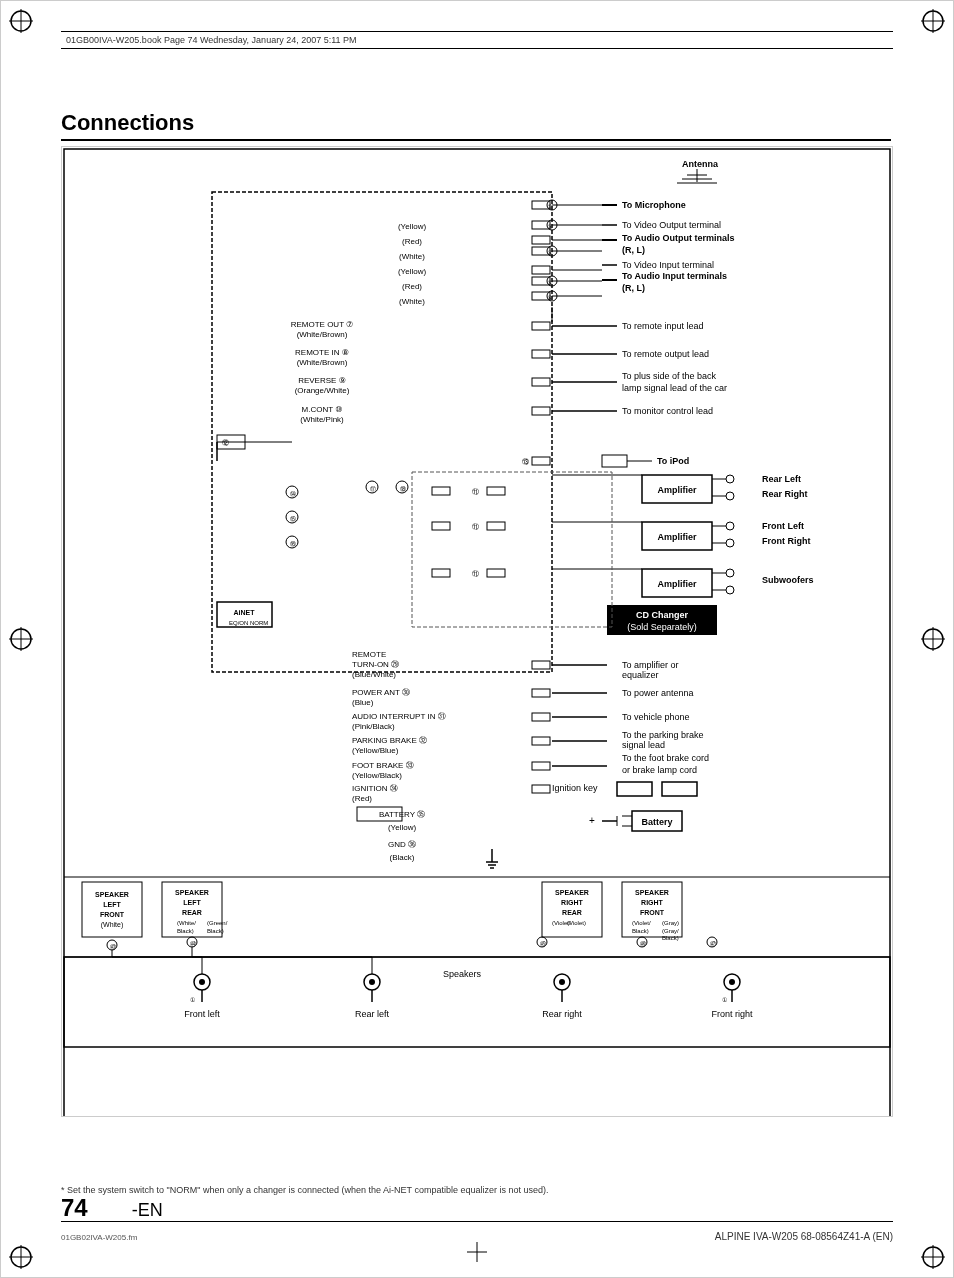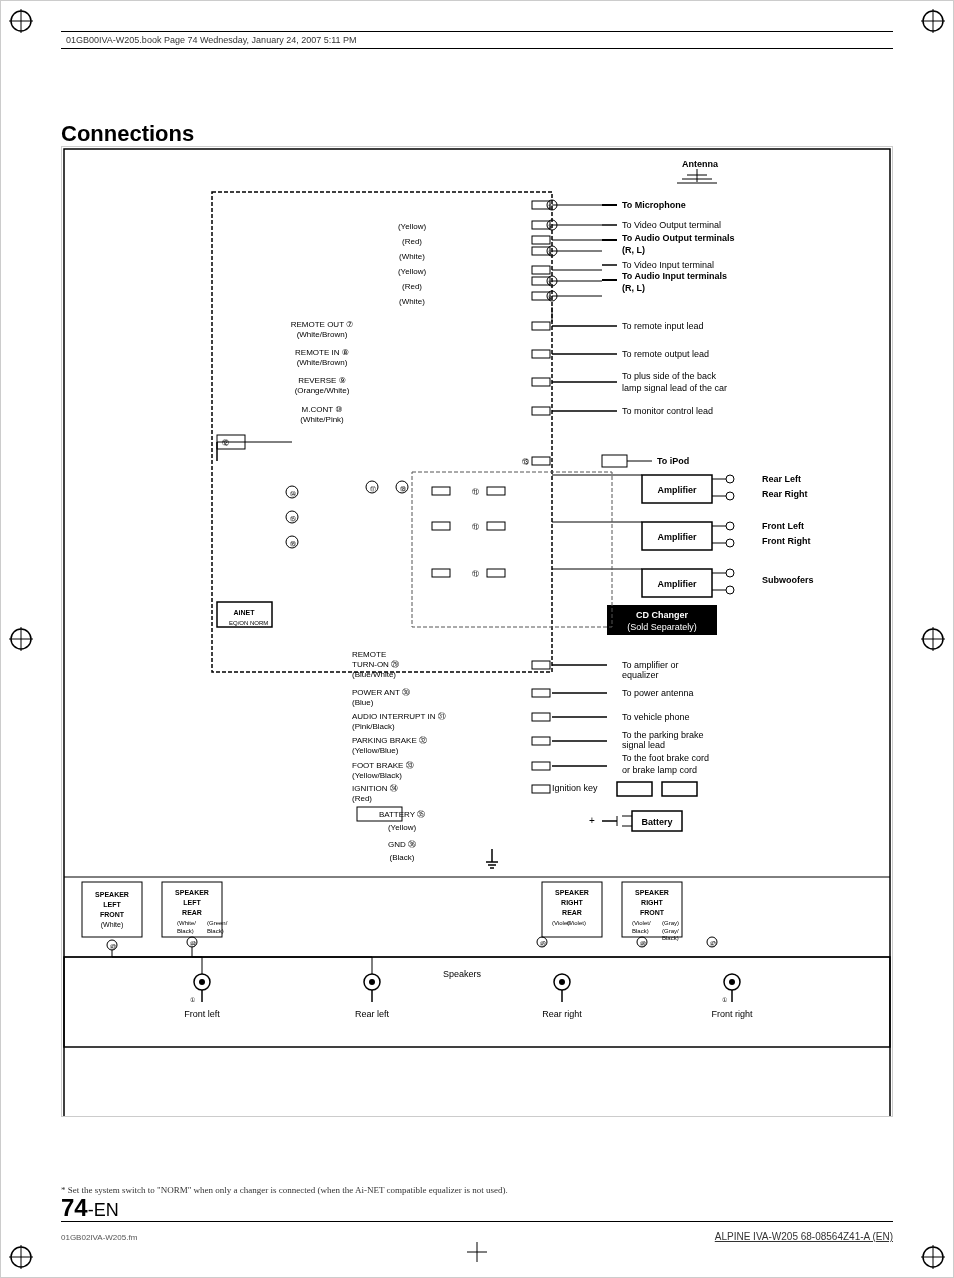--- a/index.html
+++ b/index.html
@@ -47,21 +47,21 @@
       width: 100%;
       height: 100%;
     }
     .corner-tl { top: 8px; left: 8px; }
     .corner-tr { top: 8px; right: 8px; }
     .corner-bl { bottom: 8px; left: 8px; }
     .corner-br { bottom: 8px; right: 8px; }
     
     .section-title {
       position: absolute;
-      top: 120px;
+      top: 109px;
       left: 60px;
       font-size: 22px;
       font-weight: bold;
       color: #000;
       border-bottom: 2px solid #000;
       padding-bottom: 3px;
       width: 830px;
     }
     
     .diagram-container {
@@ -76,21 +76,20 @@
       text-decoration: underline;
     }
     
     .footer-notes {
       position: absolute;
       bottom: 80px;
       left: 60px;
       right: 60px;
       font-size: 9px;
       color: #333;
-      font-family: Liberation Serif, serif;
     }
     .footer-notes p {
       margin-bottom: 2px;
     }
     
     .side-mark-left {
       position: absolute;
       left: 8px;
       top: 50%;
       transform: translateY(-50%);
@@ -488,26 +487,26 @@
 
       <rect x="350" y="325" width="200" height="155" fill="none" stroke="#555" stroke-width="1" stroke-dasharray="4,2"></rect>
     </svg>
   </div>
 
   <div class="footer-notes">
     <p>* Set the system switch to "NORM" when only a changer is connected (when the Ai-NET compatible equalizer is not used).</p>
   </div>
 
   <div style="position:absolute; bottom:55px; left:60px;">
-    <span style="font-size:24px; font-weight:bold;">74</span><span style="font-size:18px;">-EN</span>
+    <span style="font-size:24px; font-weight:bold;">74</span><span style="font-size:18px;margin-left:44px;">-EN</span>
   </div>
 
   <div style="position:absolute; bottom:35px; left:60px; font-size:8px; color:#555;">01GB02IVA-W205.fm</div>
 
-  <div style="position:absolute; bottom:35px; right:60px; font-size:10px; color:#333;text-decoration:underline;">ALPINE IVA-W205 68-08564Z41-A (EN)</div>
+  <div style="position:absolute; bottom:35px; right:60px; font-size:10px; color:#333;">ALPINE IVA-W205 68-08564Z41-A (EN)</div>
 
   <div style="position:absolute; bottom:55px; left:60px; right:60px; border-top:1px solid #000;"></div>
 
   <div style="position:absolute; bottom:15px; left:50%; transform:translateX(-50%); width:20px; height:20px;">
     <svg viewBox="0 0 20 20" width="20" height="20">
         <line x1="10" y1="0" x2="10" y2="20" stroke="#000" stroke-width="1"></line>
         <line x1="0" y1="10" x2="20" y2="10" stroke="#000" stroke-width="1"></line>
       </svg>
   </div>
 

